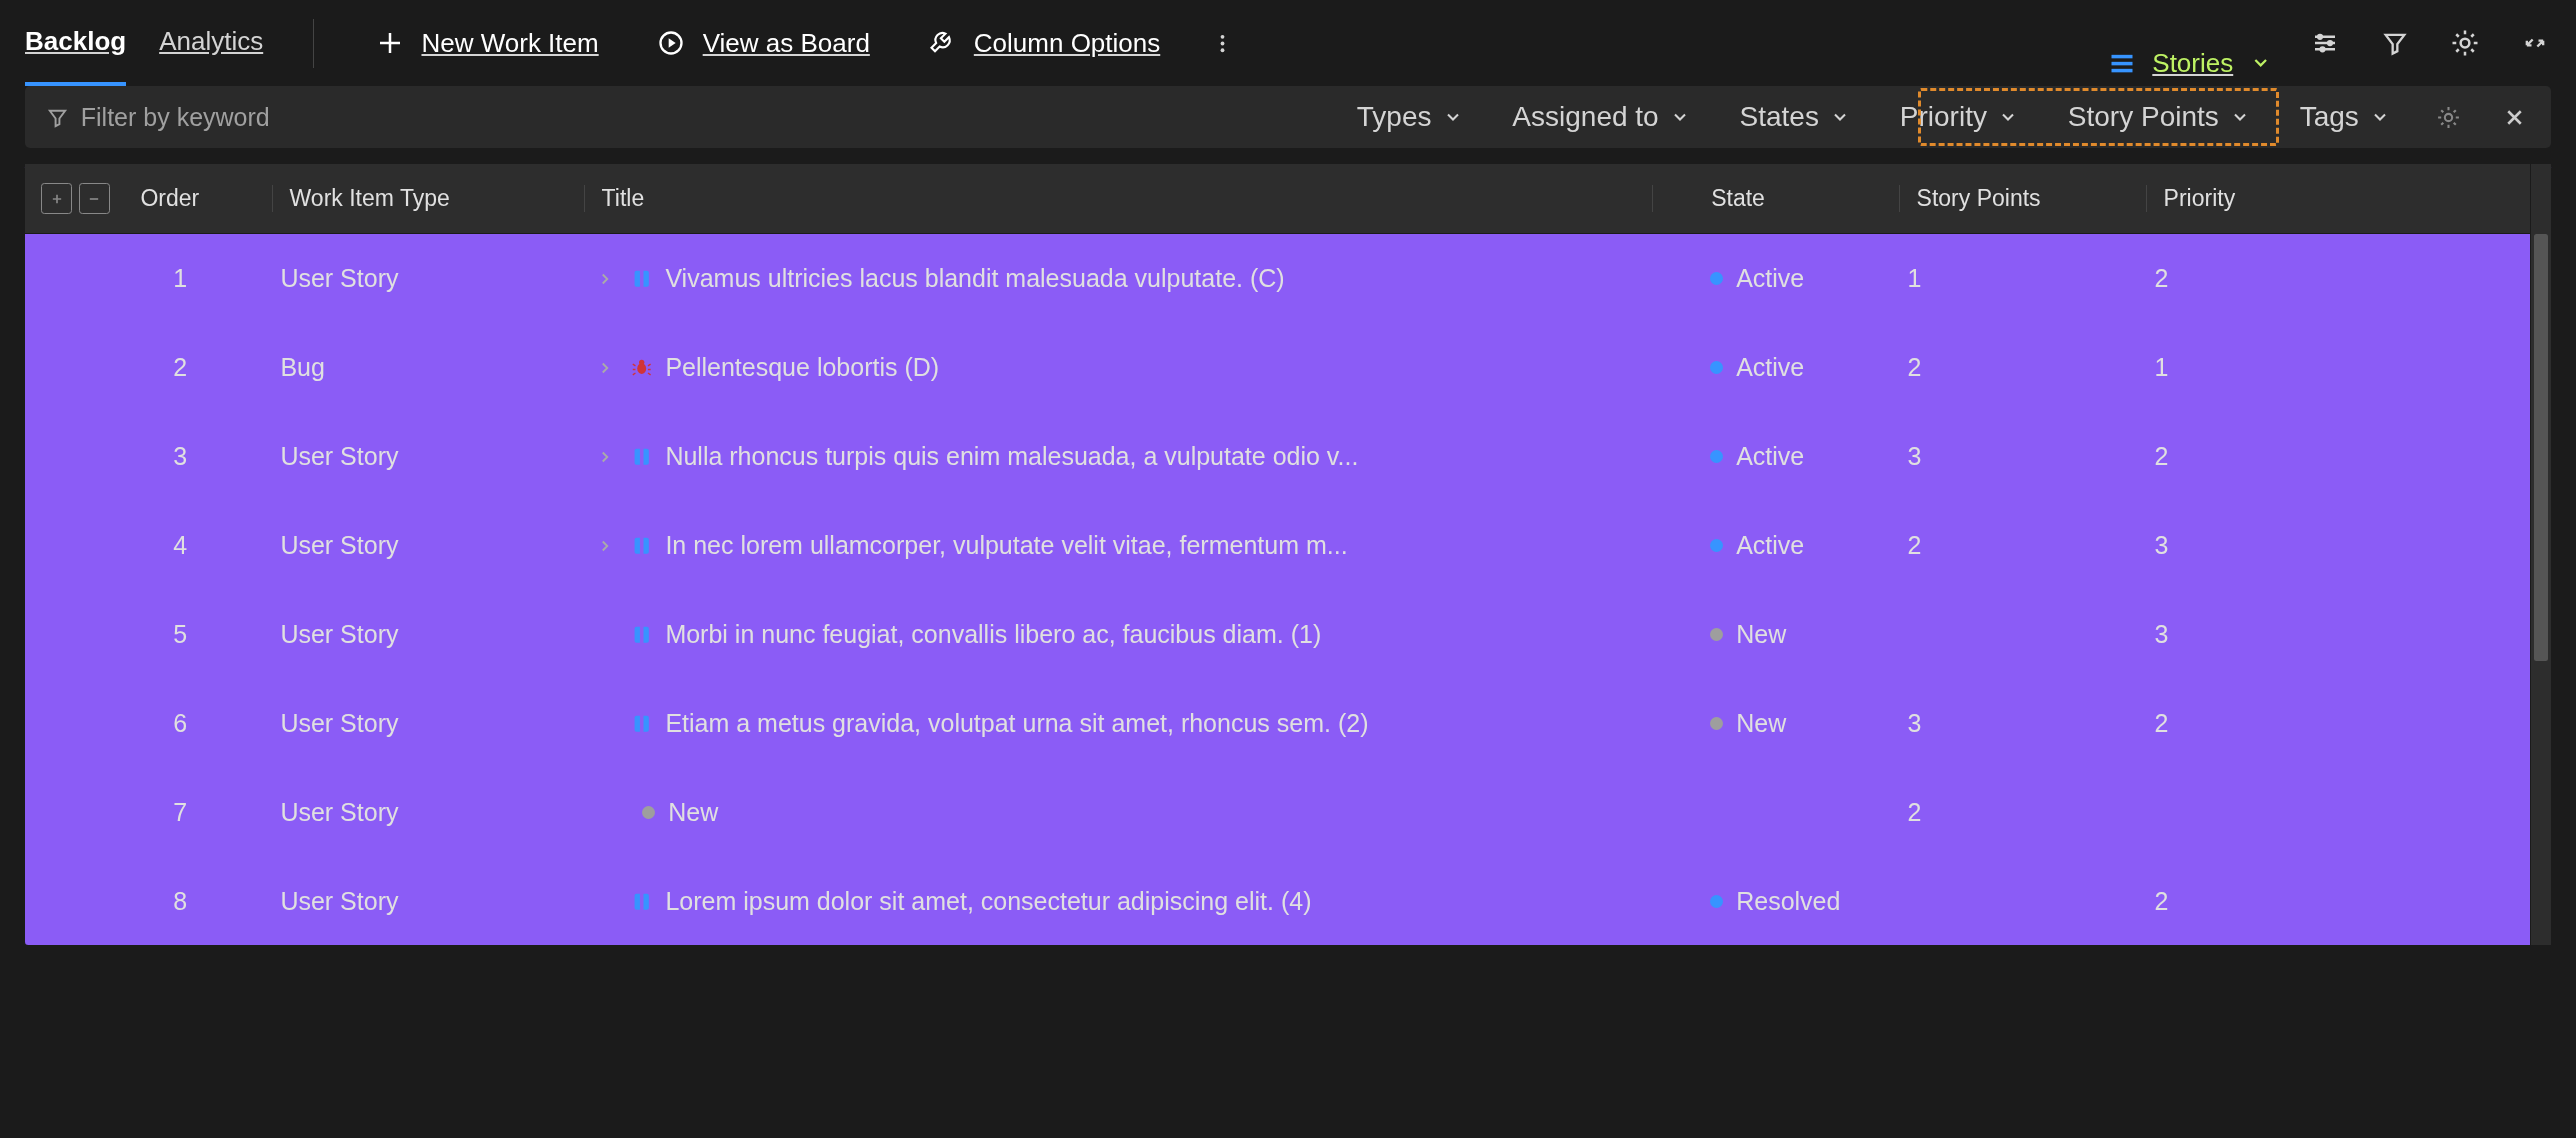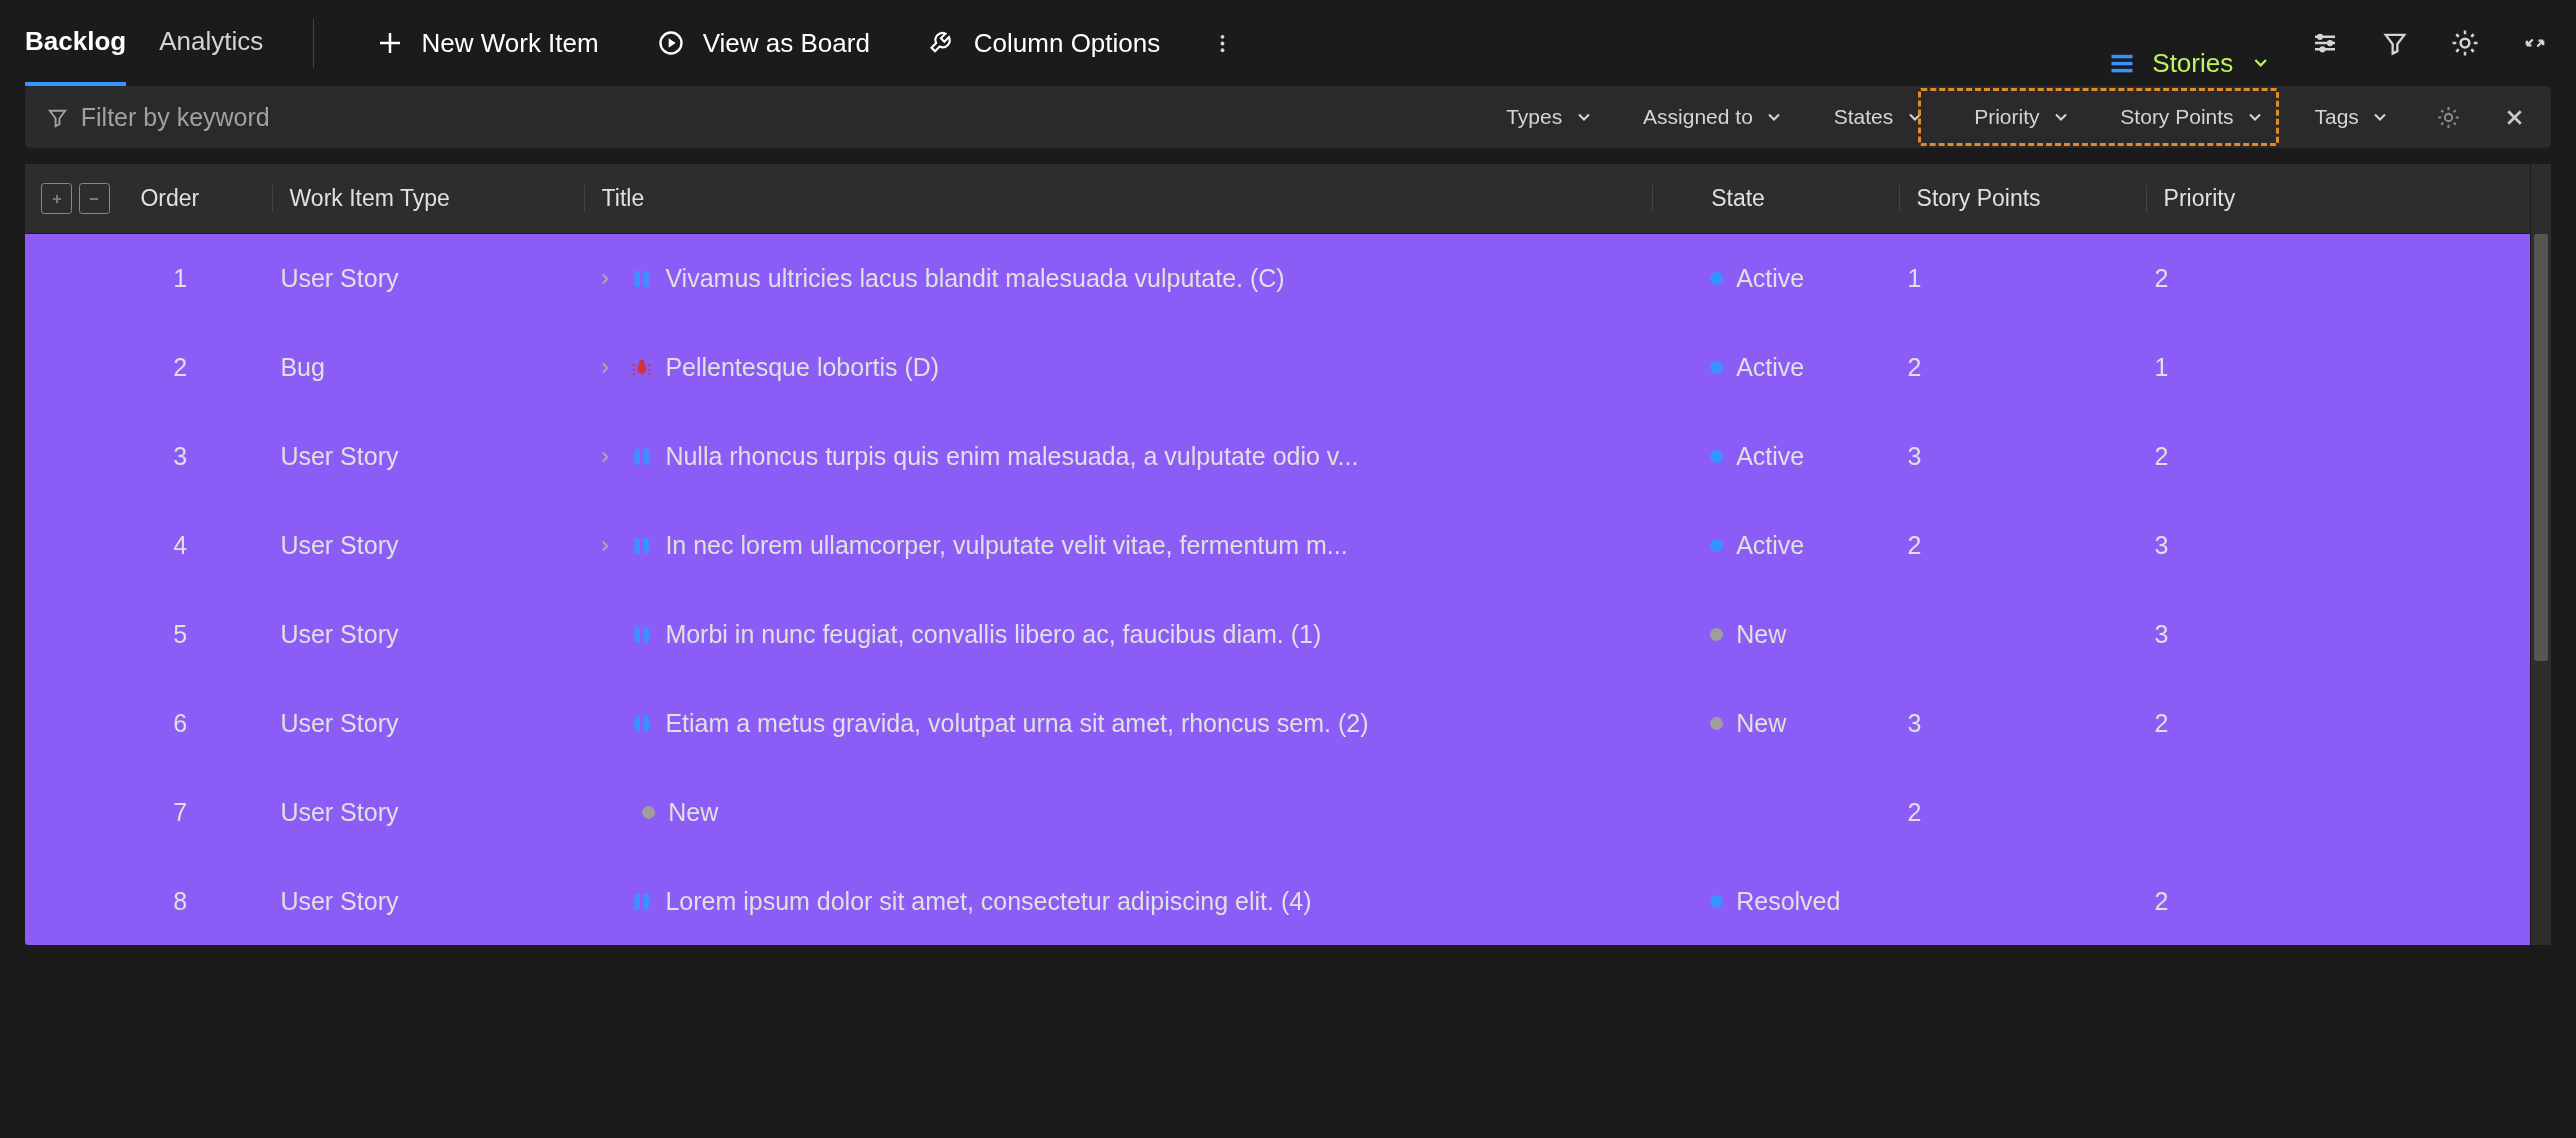--- a/index.html
+++ b/index.html
@@ -13,20 +13,21 @@
     overflow: hidden;
   }
 
   
   .toolbar {
     display: flex;
     align-items: center;
     height: 86px;
     padding: 0 25px;
     gap: 33px;
+    text-decoration: underline;
   }
   .tabs { display: flex; align-items: center; gap: 33px; height: 100%; }
   .tab {
     font-size: 26px;
     color: #d4d4d4;
     padding: 25px 0;
     cursor: pointer;
     border-bottom: 4.1px solid transparent;
   }
   .tab.active {
@@ -75,21 +76,21 @@
   .filter-input {
     background: transparent;
     border: none;
     outline: none;
     color: #0ea5e9;
     font-size: 25px;
     width: 370px;
   }
   .filter-input::placeholder { color: #a0a0a0; }
   .filter-chips { display:flex; align-items:center; gap:33px; margin-left:auto; }
-  .chip { display:flex; align-items:center; gap:11.5px; font-size:21px; color:#d4d4d4; cursor:pointer; padding:5px 8.2px; }
+  .chip { display:flex; align-items:center; gap:11.5px; font-size:28px; color:#d4d4d4; cursor:pointer; padding:5px 8.2px; }
   .highlight-box {
     position: absolute;
     border: 3.3px dashed #e08a2c;
     border-radius: 3.3px;
     top: 1.6px;
     bottom: 1.6px;
     pointer-events: none;
   }
 
   

